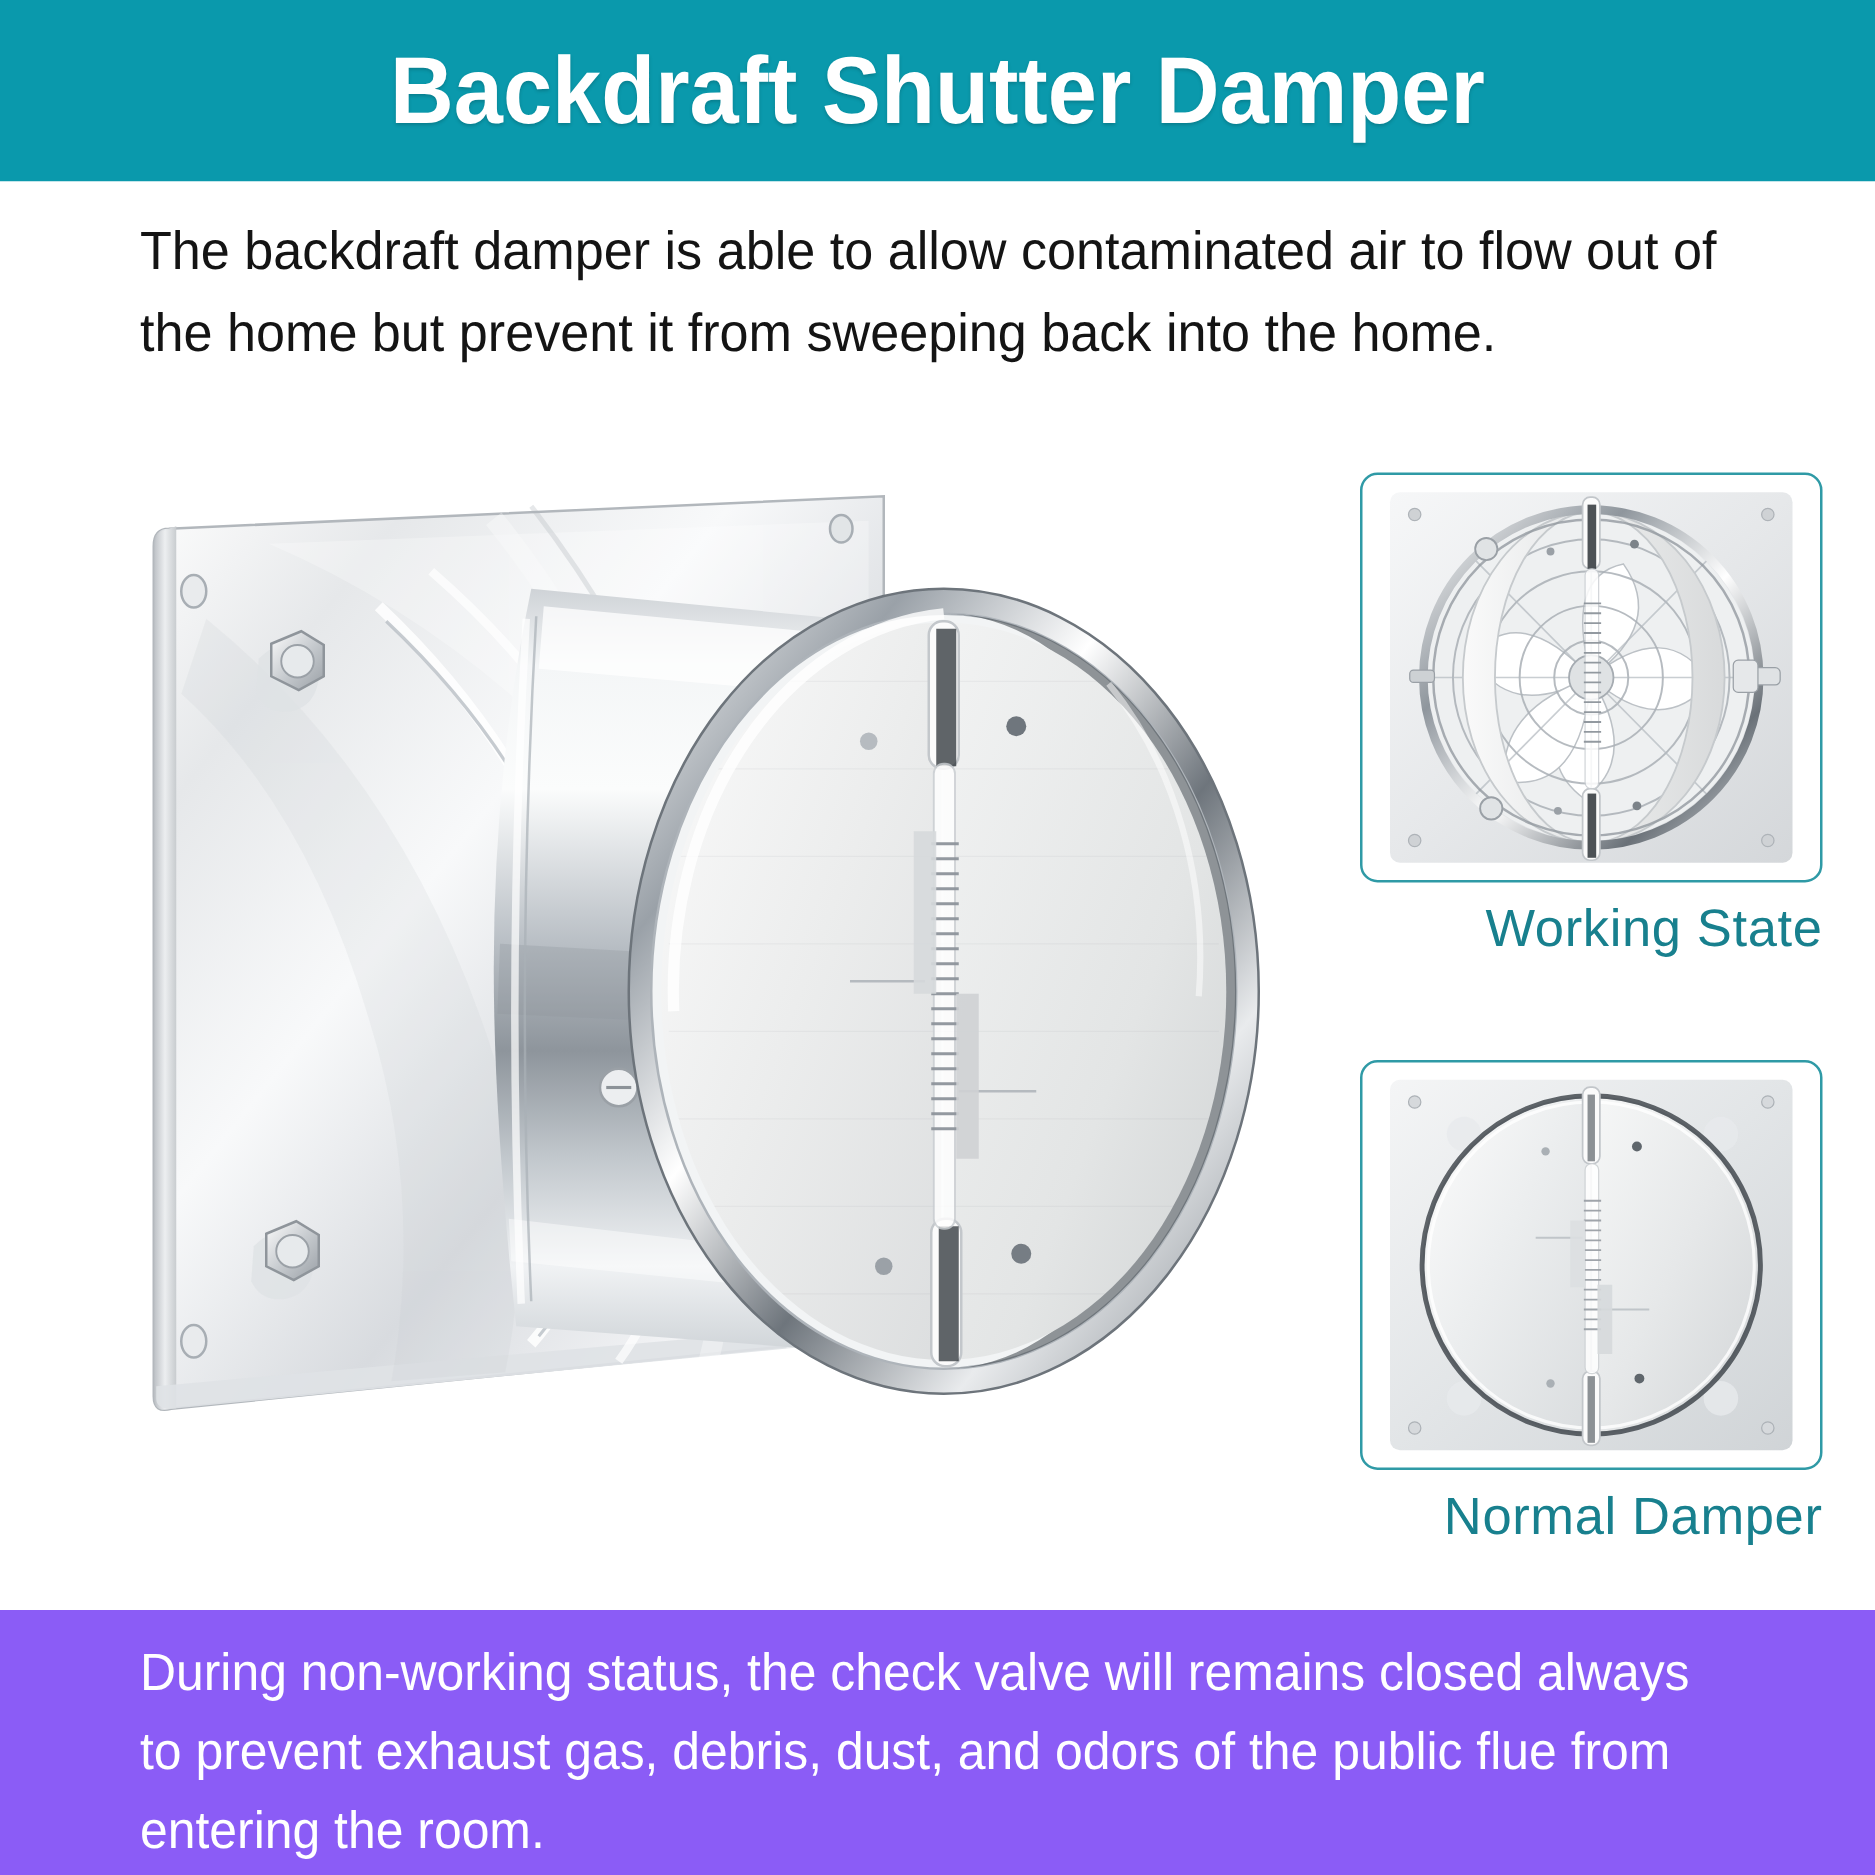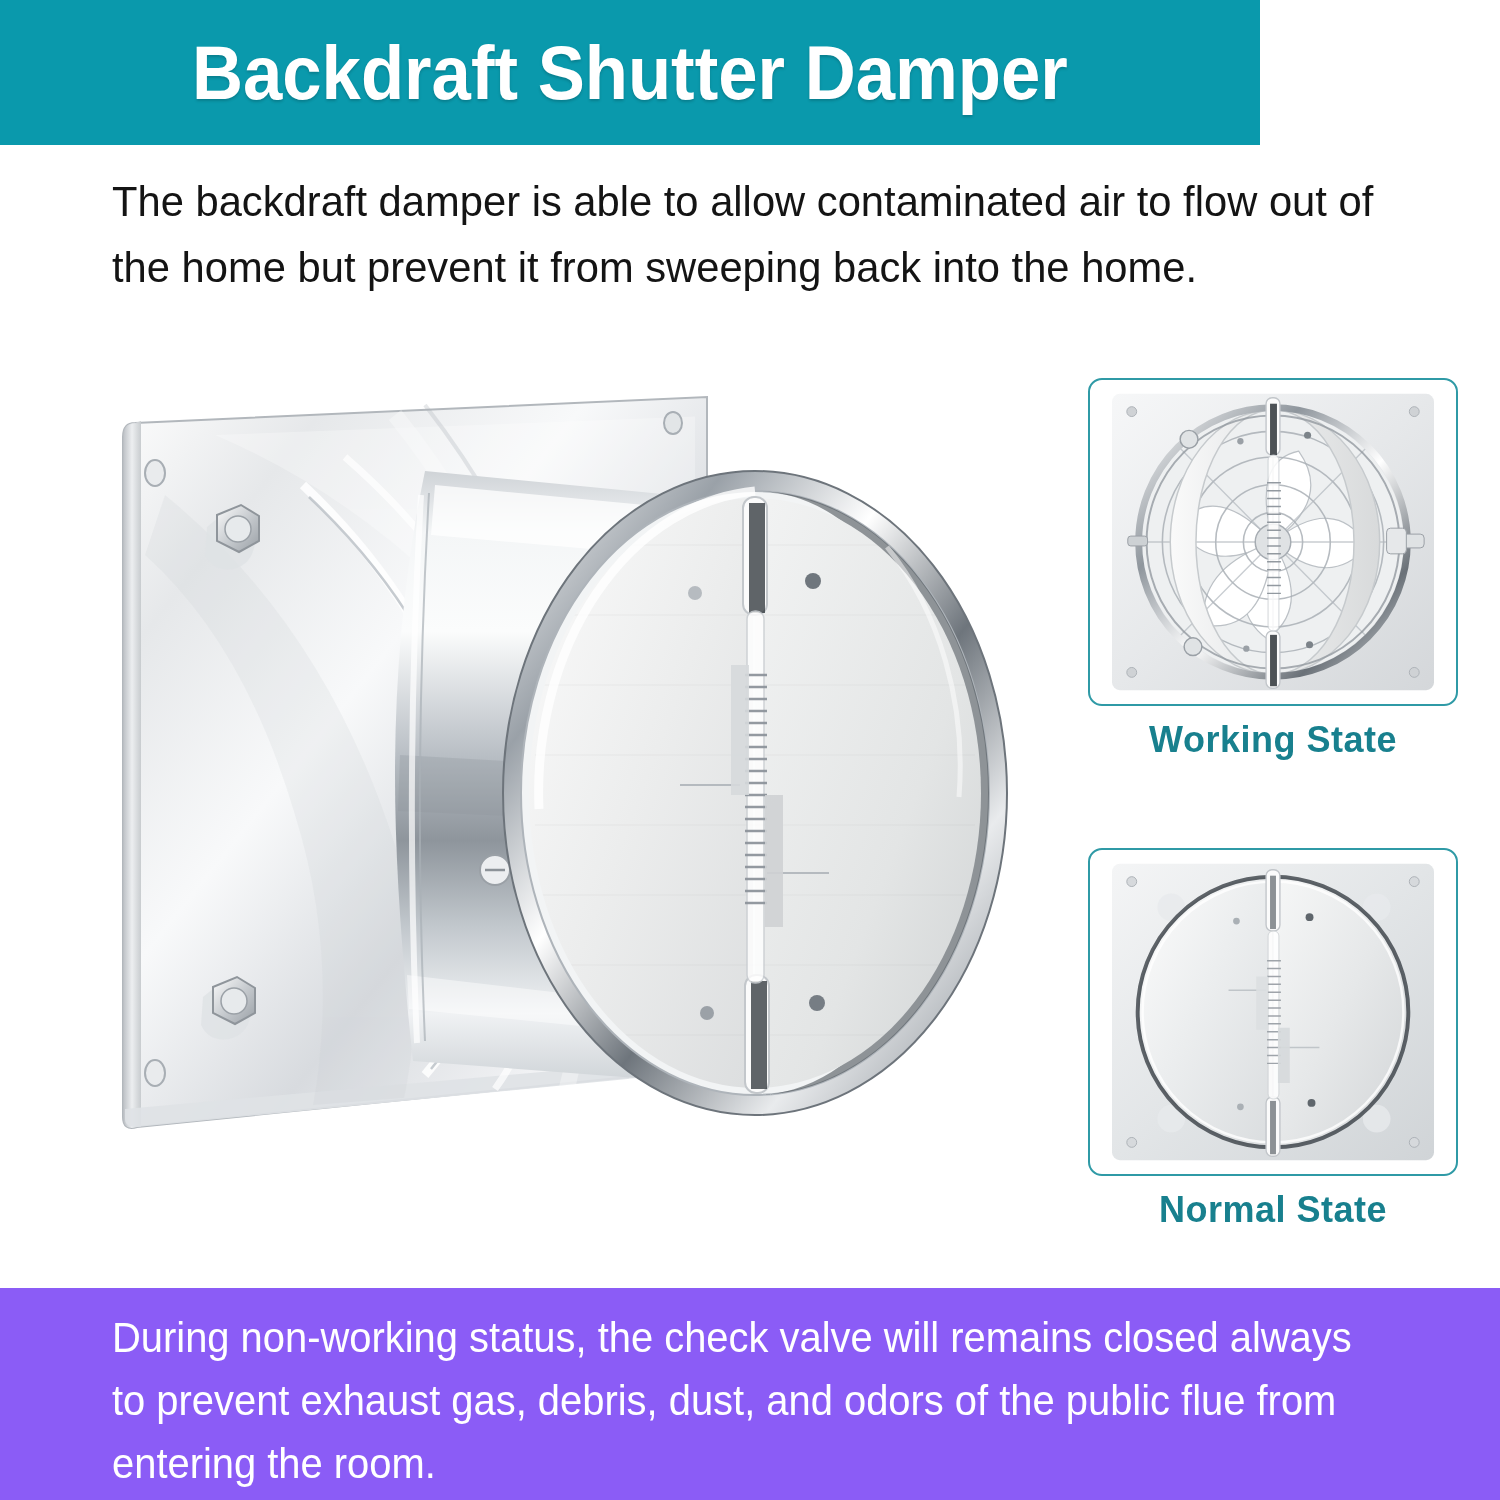--- a/index.html
+++ b/index.html
@@ -6,21 +6,21 @@
   html, body {
     width:1500px; height:1500px;
     background:#ffffff;
     font-family:"Liberation Sans", sans-serif;
     overflow:hidden;
   }
   .page { position:relative; width:1500px; height:1500px; background:#fff; }
 
   
   .top-banner{
-    position:absolute; left:0; top:0; width:1260px; height:145px;
+    position:absolute; left:0; top:0; width:1500px; height:145px;
     background:#0a99ac;
     display:flex; align-items:center; justify-content:center;
   }
   .top-banner-title{
     color:#ffffff;
     font-family:"Liberation Sans Narrow","Liberation Sans",sans-serif;
     font-weight:bold;
     font-size:76px;
     letter-spacing:0px;
     transform:scaleX(0.93);
@@ -59,24 +59,24 @@
     width:370px; height:328px;
     border:2px solid #2f9aa6;
     border-radius:14px;
     background:#ffffff;
     overflow:hidden;
   }
   .inset-frame svg{ display:block; width:100%; height:100%; }
 
   .inset-label{
     margin-top:14px;
-    text-align:center;
+    text-align:right;
     color:#18808e;
-    font-weight:bold;
-    font-size:36px;
+    font-weight:normal;
+    font-size:42px;
     letter-spacing:0.5px;
     line-height:1.1;
   }
 
   
   .bottom-banner{
     position:absolute; left:0; top:1288px; width:1500px; height:212px;
     background:#8b5cf6;
   }
   .bottom-text{
@@ -425,21 +425,21 @@
             <g stroke="#9aa0a6" stroke-width="1.5" opacity="0.95">
               <path d="M179,112 h14 M179,120 h14 M179,128 h14 M179,136 h14 M179,144 h14
                        M179,152 h14 M179,160 h14 M179,168 h14 M179,176 h14 M179,184 h14
                        M179,192 h14 M179,200 h14 M179,208 h14 M179,216 h14"></path>
             </g>
             <path d="M168,128 h12 v54 h-12 Z" fill="#dcdfe1" opacity="0.9"></path>
             <path d="M190,180 h12 v56 h-12 Z" fill="#d6d9db" opacity="0.9"></path>
           </g>
         </svg>
       </div>
-      <div class="inset-label">Normal State</div>
+      <div class="inset-label">Normal Damper</div>
     </div>
   </div>
 
   <div class="bottom-banner">
     <div class="bottom-text">During non-working status, the check valve will remains closed always to prevent exhaust gas, debris, dust, and odors of the public flue from entering the room.</div>
   </div>
 
 </div>
 
 </body></html>

